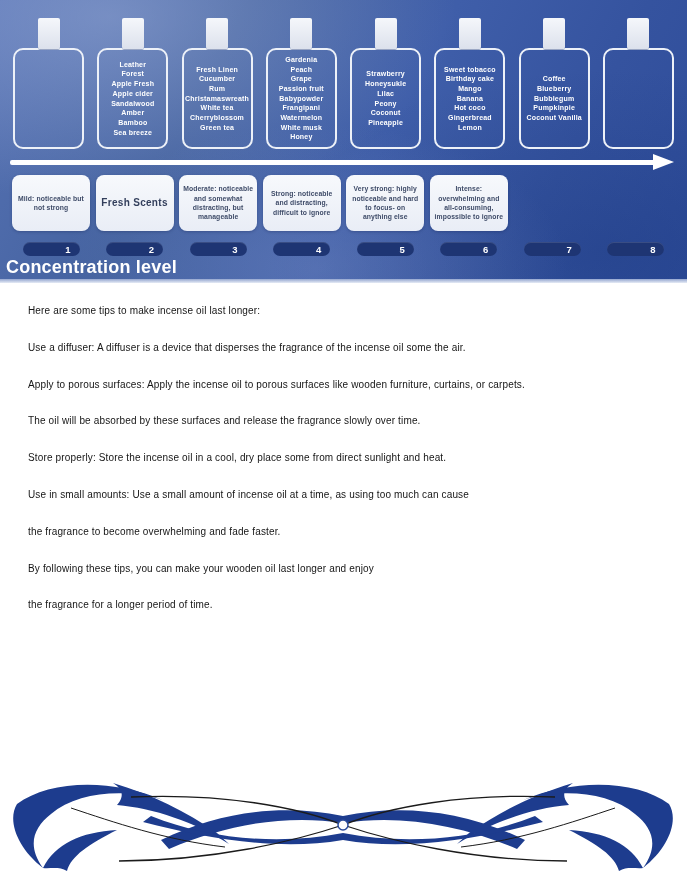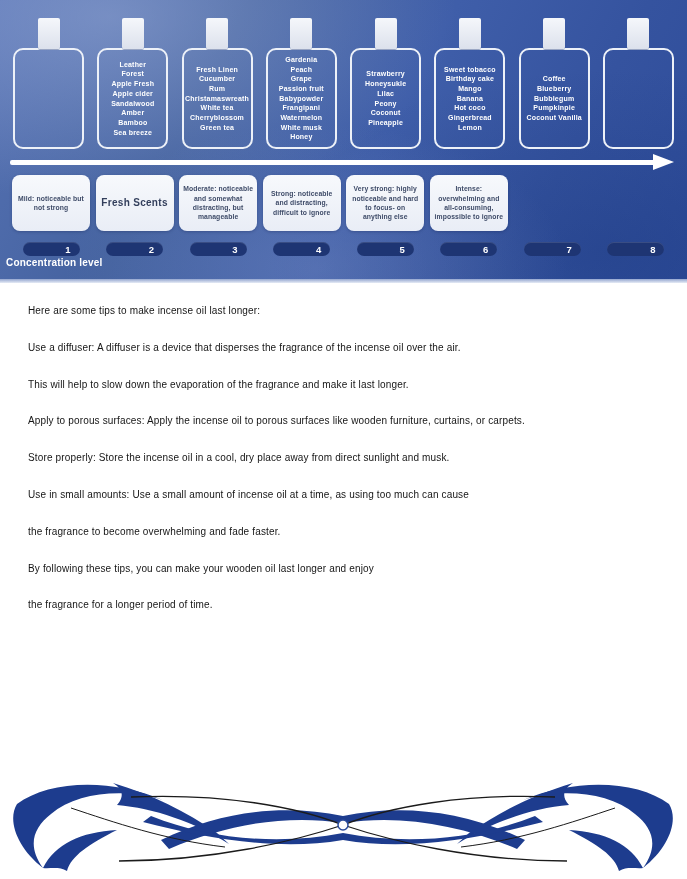--- a/index.html
+++ b/index.html
@@ -51,21 +51,21 @@
   
   .pills{position:absolute;top:242px;left:0;width:687px;display:grid;
     grid-template-columns:repeat(8,78px);justify-content:space-between;
     padding:0 12px;box-sizing:border-box;}
   .pill{width:57px;height:14px;margin:0 auto;background:#1e3573;border-radius:7px;
     color:#ffffff;font-size:9.5px;font-weight:bold;display:flex;align-items:center;
     justify-content:flex-end;padding-right:9px;box-sizing:border-box;
     box-shadow:inset 0 1px 0 rgba(255,255,255,.12);}
 
   .caption{position:absolute;top:257px;left:6px;color:#ffffff;font-weight:bold;
-    font-size:10px;letter-spacing:.2px;}
+    font-size:18px;letter-spacing:.2px;}
 
   
   .tips{position:absolute;top:293px;left:28px;width:655px;}
   .tip-line{height:36.8px;line-height:36.8px;font-size:10px;color:#151515;
     letter-spacing:.15px;white-space:nowrap;}
 
   
   .flourish{position:absolute;top:778px;left:13px;width:660px;height:94px;}
 </style>
 </head>
@@ -222,24 +222,24 @@
       </div>
     <div class="pill">
         <span>8</span>
       </div>
   </div>
 
   <div class="caption">Concentration level</div>
 
   <div class="tips">
       <div class="tip-line">Here are some tips to make incense oil last longer:</div>
-      <div class="tip-line">Use a diffuser: A diffuser is a device that disperses the fragrance of the incense oil over the air.</div>
-      <div class="tip-line">This will help to slow down the evaporation of the fragrance and make it last longer.</div>
+      <div class="tip-line">Use a diffuser: A diffuser is a device that disperses the fragrance of the incense oil some the air.</div>
       <div class="tip-line">Apply to porous surfaces: Apply the incense oil to porous surfaces like wooden furniture, curtains, or carpets.</div>
-      <div class="tip-line">Store properly: Store the incense oil in a cool, dry place away from direct sunlight and musk.</div>
+      <div class="tip-line">The oil will be absorbed by these surfaces and release the fragrance slowly over time.</div>
+      <div class="tip-line">Store properly: Store the incense oil in a cool, dry place some from direct sunlight and heat.</div>
       <div class="tip-line">Use in small amounts: Use a small amount of incense oil at a time, as using too much can cause</div>
       <div class="tip-line">the fragrance to become overwhelming and fade faster.</div>
       <div class="tip-line">By following these tips, you can make your wooden oil last longer and enjoy</div>
       <div class="tip-line">the fragrance for a longer period of time.</div>
     </div>
 
   <svg class="flourish" viewBox="0 0 660 94" xmlns="http://www.w3.org/2000/svg">
     <defs>
       <g id="halfL">
         <path d="M4,26 C36,2 98,0 150,22 C112,10 64,14 38,36 C20,50 14,68 30,90 C4,70 -6,42 4,26 Z" fill="#1d3c8e"></path>

